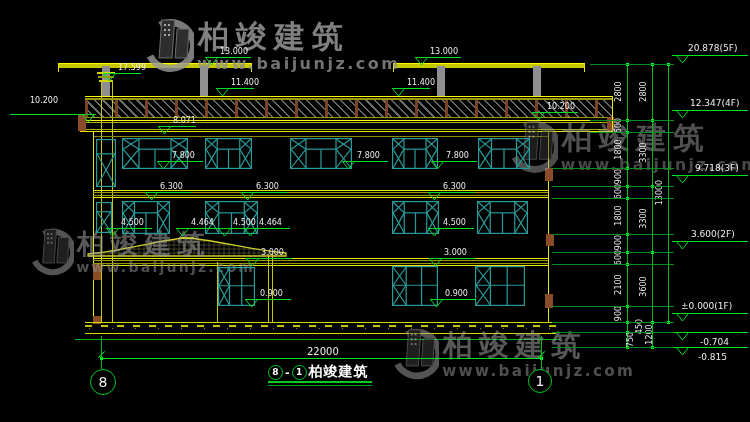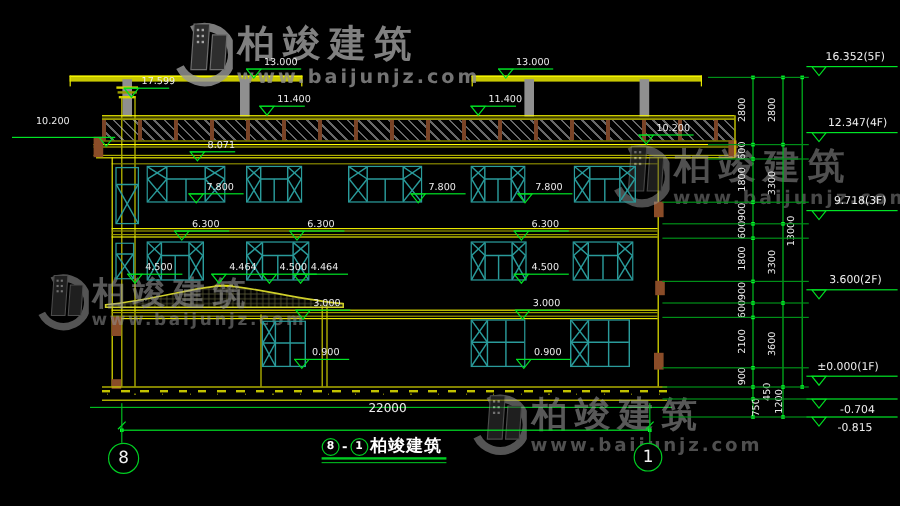--- a/index.html
+++ b/index.html
@@ -508,21 +508,21 @@
       <div class="txt" style="position: absolute; left: 445px; top: 289px;">0.900</div>
       <div style="position: absolute; left: 10px; top: 114px; width: 86px; height: 1px; background: rgb(0, 228, 38);"></div>
       <svg width="14" height="9" style="position: absolute; left: 82px; top: 114px;">
         <polygon points="0.5,0.5 12.5,0.5 6.5,8" fill="none" stroke="#00dd22" stroke-width="1"></polygon>
       </svg>
       <div class="txt" style="position: absolute; left: 30px; top: 96px;">10.200</div>
       <div style="position: absolute; left: 672px; top: 55px; width: 76px; height: 1px; background: rgb(0, 228, 38);"></div>
       <svg width="14" height="9" style="position: absolute; left: 676px; top: 55px;">
         <polygon points="0.5,0.5 12.5,0.5 6.5,8" fill="none" stroke="#00dd22" stroke-width="1"></polygon>
       </svg>
-      <div class="txt" style="position: absolute; font-size: 9px; left: 688px; top: 44px;">16.352(5F)</div>
+      <div class="txt" style="position: absolute; font-size: 9px; left: 688px; top: 44px;">20.878(5F)</div>
       <div style="position: absolute; left: 672px; top: 110px; width: 76px; height: 1px; background: rgb(0, 228, 38);"></div>
       <svg width="14" height="9" style="position: absolute; left: 676px; top: 110px;">
         <polygon points="0.5,0.5 12.5,0.5 6.5,8" fill="none" stroke="#00dd22" stroke-width="1"></polygon>
       </svg>
       <div class="txt" style="position: absolute; font-size: 9px; left: 690px; top: 99px;">12.347(4F)</div>
       <div style="position: absolute; left: 672px; top: 175px; width: 76px; height: 1px; background: rgb(0, 228, 38);"></div>
       <svg width="14" height="9" style="position: absolute; left: 676px; top: 175px;">
         <polygon points="0.5,0.5 12.5,0.5 6.5,8" fill="none" stroke="#00dd22" stroke-width="1"></polygon>
       </svg>
       <div class="txt" style="position: absolute; font-size: 9px; left: 695px; top: 164px;">9.718(3F)</div>
@@ -603,21 +603,21 @@
       <div style="position: absolute; left: 552px; top: 347px; width: 122px; height: 1px; background: rgb(0, 143, 24);"></div>
       <div style="position: absolute; left: 101px; top: 358px; width: 440px; height: 1px; background: rgb(0, 228, 38);"></div>
       <div style="position: absolute; left: 97px; top: 354px; width: 9px; height: 1px; background: rgb(0, 228, 38); transform: rotate(-45deg);"></div>
       <div class="grip" style="position: absolute; left: 100px; top: 357px;"></div>
       <div style="position: absolute; left: 537px; top: 354px; width: 9px; height: 1px; background: rgb(0, 228, 38); transform: rotate(-45deg);"></div>
       <div class="grip" style="position: absolute; left: 540px; top: 357px;"></div>
       <div style="position: absolute; left: 101px; top: 336px; width: 1px; height: 33px; background: rgb(0, 187, 30);"></div>
       <div style="position: absolute; left: 541px; top: 336px; width: 1px; height: 32px; background: rgb(0, 187, 30);"></div>
     </div>
 
-  <div class="txt" style="left:307px;top:336px;font-size:10px;">22000</div>
+  <div class="txt" style="left:307px;top:347px;font-size:10px;">22000</div>
 
   <div id="title-row">
     <span class="mini-circle">8</span>
     <span id="title-sep">-</span>
     <span class="mini-circle">1</span>
     <span id="title-text">柏竣建筑</span>
   </div>
   <div class="hl" style="left:268px;top:381px;width:104px;height:2px;background:#00cc22;"></div>
   <div class="hl" style="left:268px;top:385px;width:104px;background:#00aa1c;"></div>
 

